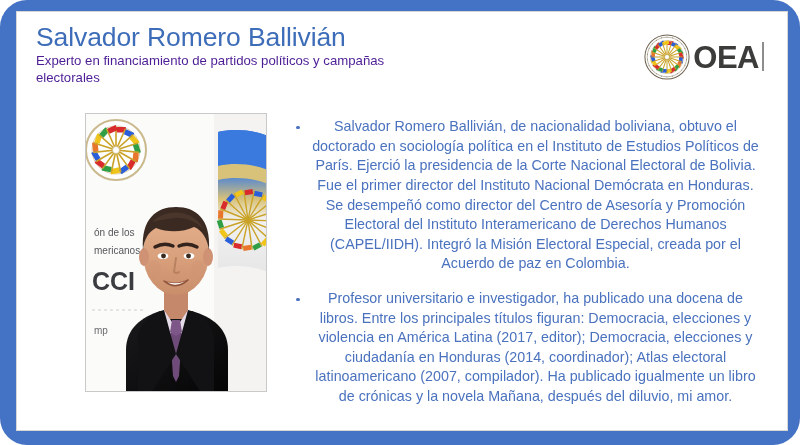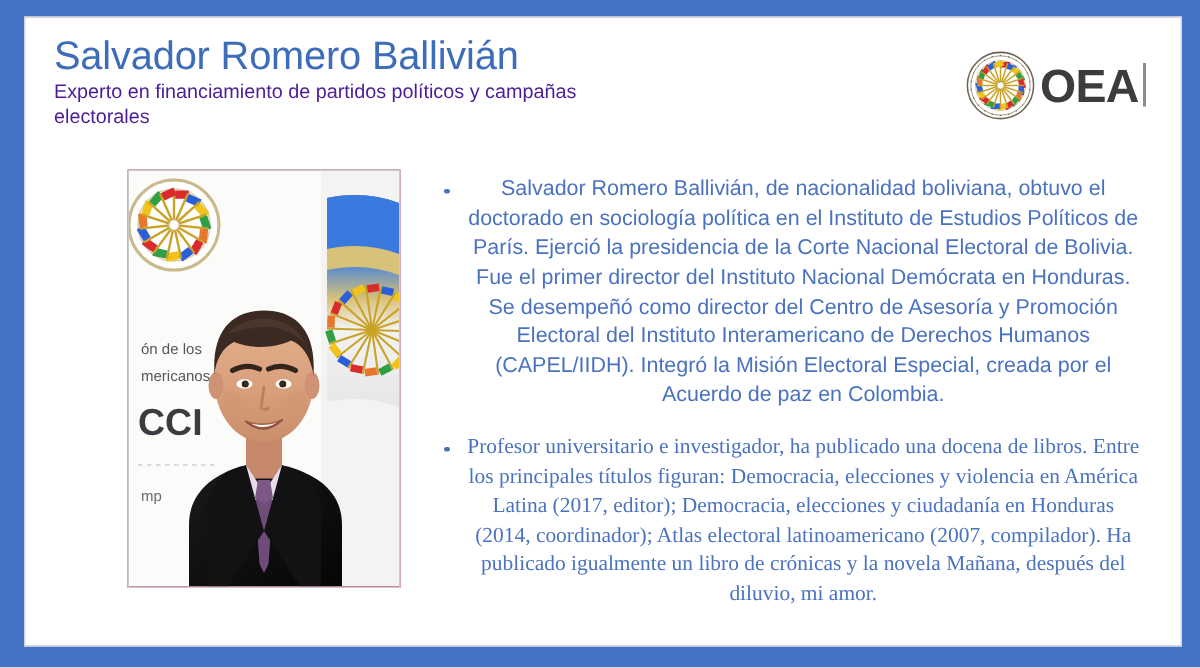--- a/index.html
+++ b/index.html
@@ -15,20 +15,21 @@
   }
 
   
   .slide-frame {
     position: relative;
     width: 800px;
     height: 445px;
     background: #4472C4;
     box-sizing: border-box;
     padding: 11px 12px 14px 16px;
+    border-radius: 27px;
   }
 
   .slide-canvas {
     position: relative;
     width: 100%;
     height: 100%;
     background: #ffffff;
     border: 1px solid #d6d6d6;
     box-sizing: border-box;
     overflow: hidden;
@@ -149,21 +150,21 @@
   .bullet-item {
     position: relative;
     padding-left: 15px;
     margin-bottom: 15px;
     color: #4A72BE;
     font-size: 14.3px;
     line-height: 19.6px;
     text-align: center;
   }
 
-  .bullet-item:last-child { margin-bottom: 0; font-family: Liberation Serif, serif; }
+  .bullet-item:last-child { margin-bottom: 0; }
 
   .bullet-item::before {
     content: "";
     position: absolute;
     left: 2px;
     top: 8.5px;
     width: 3.6px;
     height: 3.6px;
     border-radius: 50%;
     background: #4A72BE;

